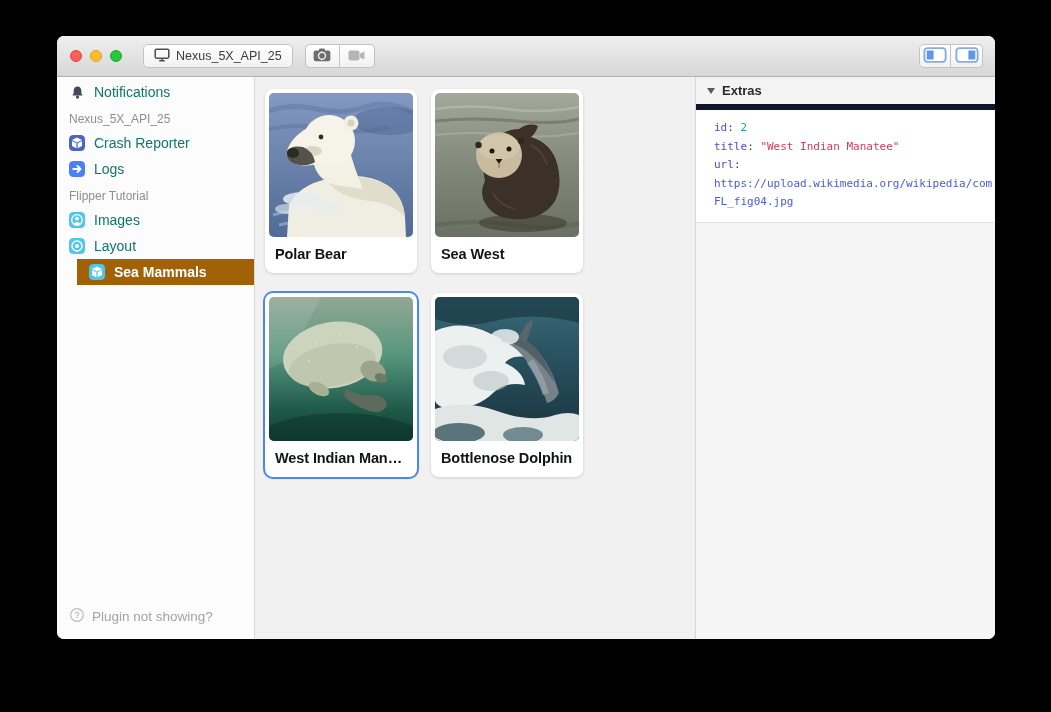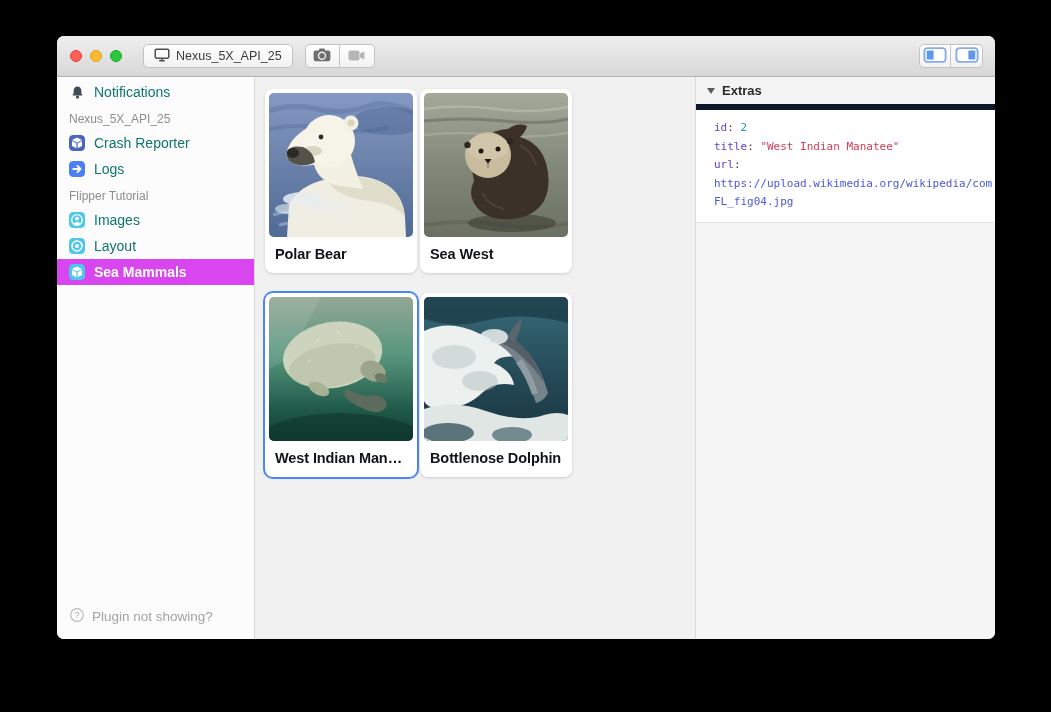--- a/index.html
+++ b/index.html
@@ -29,26 +29,26 @@
   .right-toggles .tb-btn{width:32px;}
   
   .appbody{display:flex;flex:1;min-height:0;}
   .sidebar{width:198px;flex:none;background:#fcfcfc;border-right:1px solid #d8d8d8;
            position:relative;padding-top:2px;box-sizing:border-box;}
   .side-item{display:flex;align-items:center;gap:9px;height:26px;padding:0 12px;
              font-size:14px;color:#0f766e;cursor:pointer;}
   .side-item .ic{width:16px;height:16px;flex:none;display:flex;align-items:center;justify-content:center;}
   .icbox{width:16px;height:16px;border-radius:4px;display:block;}
   .side-section{font-size:12px;color:#8e8e8e;padding:7px 12px 4px;}
-  .side-item.selected{background:#d946ef;color:#fff;font-weight:700;}
+  .side-item.selected{background:#a16207;color:#fff;font-weight:700;margin-left:20px;}
   .sidebar-footer{position:absolute;left:12px;bottom:13px;display:flex;gap:7px;align-items:center;
                   color:#a3a3a3;font-size:13.5px;cursor:pointer;}
   
   .content{flex:1;background:#f1f1f1;padding:12px 10px;box-sizing:border-box;overflow:hidden;}
-  .grid{display:grid;grid-template-columns:152px 152px;gap:20px 3px;}
+  .grid{display:grid;grid-template-columns:152px 152px;gap:20px 14px;}
   .card{background:#fff;border-radius:8px;box-shadow:0 1px 3px rgba(0,0,0,.15);
         padding:4px;box-sizing:border-box;width:152px;cursor:pointer;}
   .card.selected{box-shadow:0 0 0 2px #4a86f7,0 1px 3px rgba(0,0,0,.15);}
   .thumb{width:144px;height:144px;border-radius:5px;overflow:hidden;background:#dde;}
   .thumb svg{display:block;width:100%;height:100%;}
   .card-title{font-size:14.5px;letter-spacing:-0.1px;font-weight:700;color:#101318;
               padding:9px 6px 7px;white-space:nowrap;overflow:hidden;text-overflow:ellipsis;}
   
   .extras{width:300px;flex:none;border-left:1px solid #d8d8d8;background:#f5f5f5;
           display:flex;flex-direction:column;box-sizing:border-box;}

